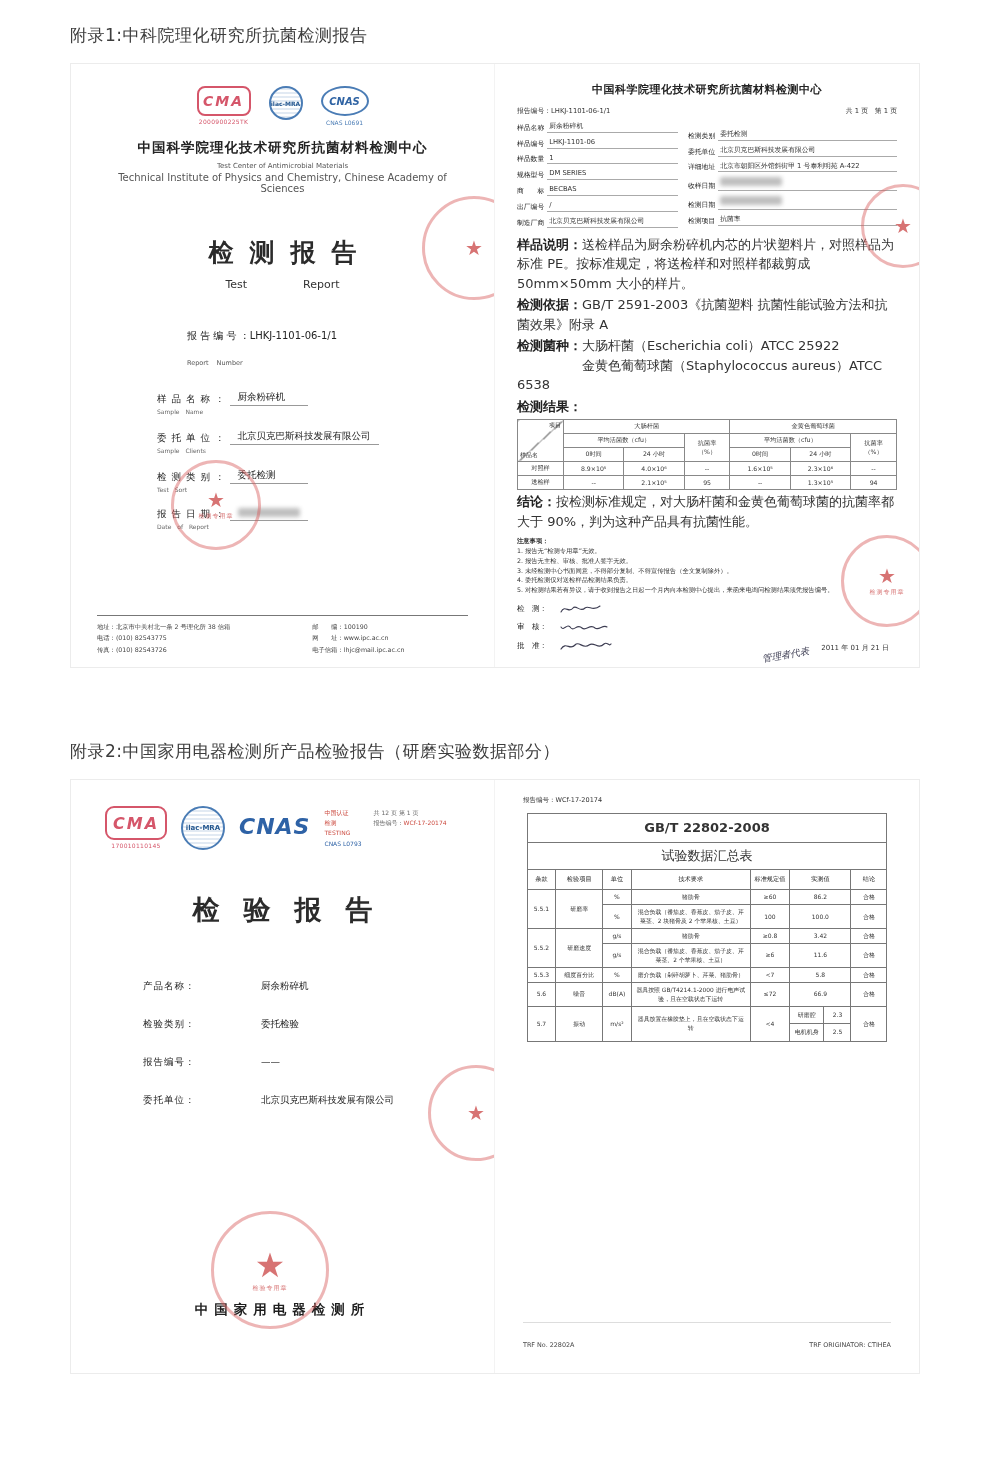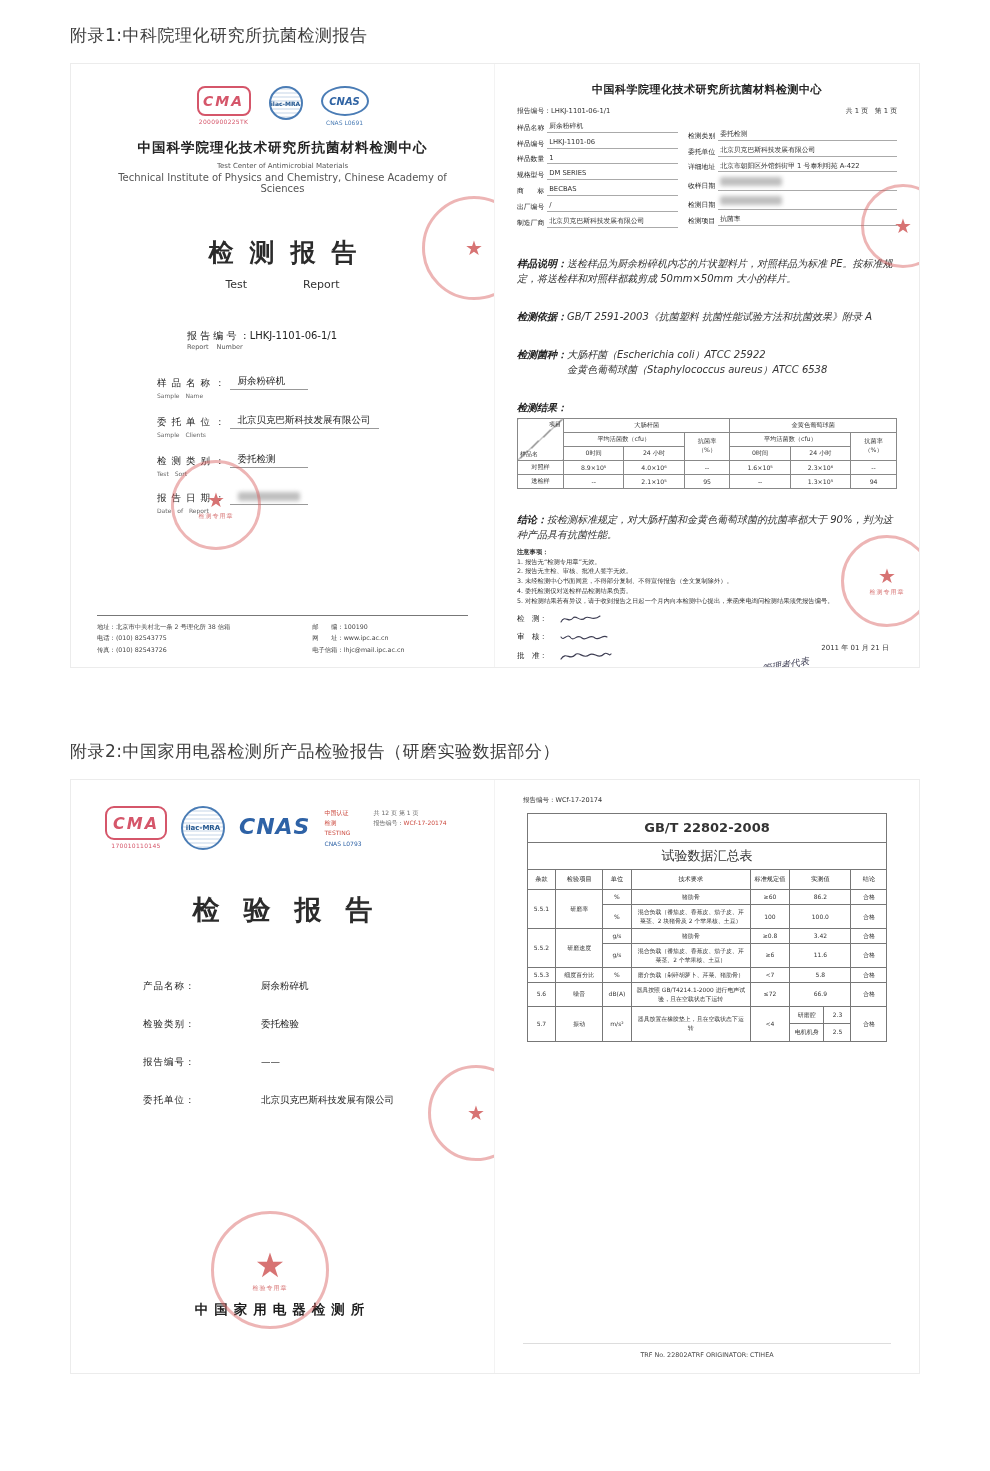--- a/index.html
+++ b/index.html
@@ -25,21 +25,21 @@
   .cma-code { font-size:6px; color:#d5566a; margin-top:2px; text-align:center; letter-spacing:.3px; }
   .ilac { width:34px; height:34px; border-radius:50%; border:2px solid #4a7cb5; color:#24578f; font-size:6px; font-weight:700; display:flex; align-items:center; justify-content:center; background:repeating-linear-gradient(0deg, rgba(74,124,181,.16) 0 2px, transparent 2px 4px); }
   .cnas-oval { width:48px; height:30px; border:2px solid #4a7cb5; border-radius:50%; color:#2f63a3; font-size:10px; font-weight:700; font-style:italic; display:flex; align-items:center; justify-content:center; }
   .cnas-code { font-size:6px; color:#4a7cb5; margin-top:3px; text-align:center; }
   .org-cn { margin-top:13px; text-align:center; font-size:13.5px; font-weight:600; letter-spacing:1px; color:#242424; }
   .org-en { text-align:center; font-size:7px; color:#555; margin-top:5px; }
   .org-en2 { text-align:center; font-size:10px; color:#555; margin-top:2px; }
   .big-title { margin-top:42px; text-align:center; font-size:25px; font-weight:600; letter-spacing:16px; padding-left:16px; color:#2b2b2b; }
   .title-en { margin-top:9px; display:flex; justify-content:center; gap:56px; font-size:11px; color:#333;text-align:center; }
   .repno { margin-top:38px; margin-left:90px; font-size:10px; color:#222; }
-  .repno-en { margin-left:90px; font-size:6.5px; color:#555; margin-top:0; word-spacing:6px; }
+  .repno-en { margin-left:90px; font-size:6.5px; color:#555; margin-top:16px; word-spacing:6px; }
   .d1-fields { margin-top:24px; margin-left:60px; }
   .d1-field { margin-bottom:15px; }
   .d1-field .frow { display:flex; align-items:flex-end; font-size:9.5px; }
   .d1-field .lab { letter-spacing:1px; color:#222; flex-shrink:0; }
   .d1-field .val { margin-left:4px; border-bottom:1px solid #999; padding:0 8px 1px; min-width:78px; color:#222; }
   .d1-field .en { font-size:6px; color:#666; margin-top:2px; word-spacing:4px; }
   .blurbar { display:inline-block; width:62px; height:9px; background:#bfbfbf; filter:blur(2px); border-radius:2px; }
   .d1l-footer { position:absolute; left:26px; right:26px; bottom:12px; border-top:1px solid #777; padding-top:5px; display:flex; font-size:6.3px; color:#444; }
   .d1l-footer .colL { width:58%; } .d1l-footer .colR { width:42%; }
   .d1l-footer div { line-height:1.8; }
@@ -47,21 +47,21 @@
   
   .d1r { padding:18px 22px; position:relative; height:100%; }
   .d1r-header { text-align:center; font-size:11px; font-weight:600; color:#222; letter-spacing:.5px; }
   .d1r-repline { display:flex; justify-content:space-between; margin-top:9px; font-size:6.8px; color:#333; }
   .d1r-info { display:flex; margin-top:6px; }
   .d1r-info .colA { width:45%; padding-right:10px; }
   .d1r-info .colB { width:55%;margin-top:8px; }
   .irow { display:flex; align-items:flex-end; margin-bottom:5px; font-size:6.8px; }
   .irow .k { flex-shrink:0; color:#222; }
   .irow .v { border-bottom:1px solid #aaa; flex:1; margin-left:3px; padding:0 2px 1px; min-height:9px; color:#333; line-height:1.3; }
-  .sec { margin-top:23px; line-height:1.5; font-size:10px; color:#333;font-style:italic; }
+  .sec { margin-top:2px; line-height:1.5; font-size:13px; color:#333; }
   .sec b { font-weight:600; color:#222; }
   .rtable { width:100%; border-collapse:collapse; margin-top:3px; }
   .rtable td { border:1px solid #888; font-size:6.2px; text-align:center; padding:2px 1px; color:#333; }
   .diag { position:relative; background:linear-gradient(to bottom right, transparent 49%, #888 49%, #888 51%, transparent 51%); width:46px; }
   .diag .tr { position:absolute; top:1px; right:2px; font-size:6px; }
   .diag .bl { position:absolute; bottom:1px; left:2px; font-size:6px; }
   .notes { margin-top:5px; font-size:6.3px; line-height:1.55; color:#333; }
   .sig-block { margin-top:7px; position:relative; height:64px; }
   .sigrow { display:flex; align-items:center; margin-bottom:4px; font-size:7.5px; color:#222; }
   .sig-script { margin-left:12px; }
@@ -100,21 +100,21 @@
   .gtable td { border:1px solid #777; font-size:6px; text-align:center; padding:3px 2px; color:#333; line-height:1.4; }
   .gtable .ttl { font-size:13px; font-weight:600; padding:5px; }
   .gtable .sub { font-size:13px; padding:4px;margin-left:16px; }
   .gtable .hdr { font-size:6.2px; padding:5px 2px; color:#222; }
   .gtable .req { font-size:5.9px; padding:3px 3px; }
   .splitcell { padding:0 !important; vertical-align:middle; }
   .splitcell .srow { display:flex; align-items:stretch; }
   .splitcell .srow + .srow { border-top:1px solid #777; }
   .splitcell .sl { flex:1.3; border-right:1px solid #777; padding:4px 1px; }
   .splitcell .sv { flex:1; padding:4px 1px; }
-  .d2r-footer { position:absolute; left:28px; right:28px; bottom:14px; display:flex; justify-content:center; font-size:6.4px; color:#444; border-top:1px solid #ddd; padding-top:7px; }
+  .d2r-footer { position:absolute; left:28px; right:28px; bottom:24px; display:flex; justify-content:space-between; font-size:6.4px; color:#444; border-top:1px solid #ddd; padding-top:18px; }
 </style>
 </head>
 <body>
 
 <div class="wrap">
 
   <div class="appendix-title">附录1:中科院理化研究所抗菌检测报告</div>
 
   <div class="doc doc1">
 

